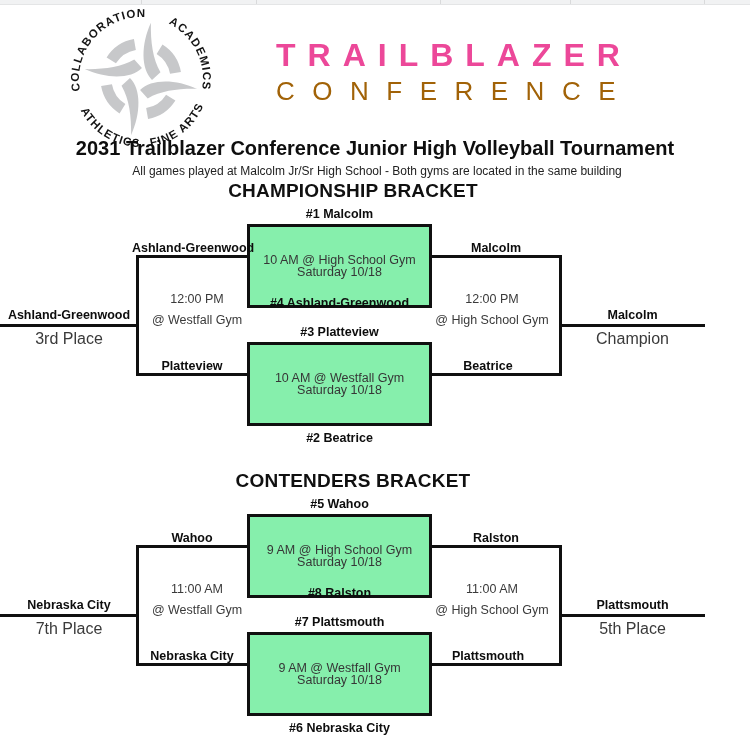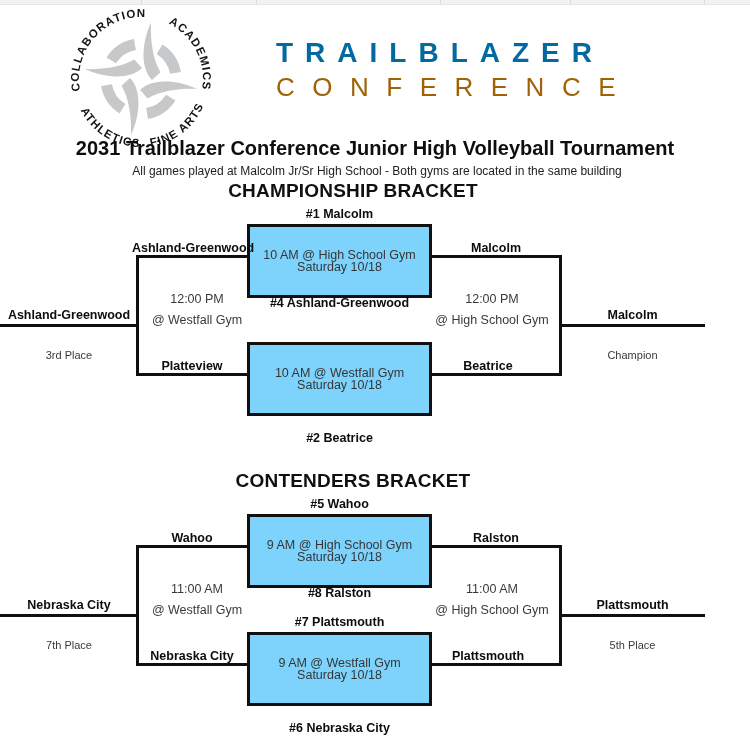--- a/index.html
+++ b/index.html
@@ -10,38 +10,38 @@
 
   
   .top-strip { position:absolute; left:0; top:0; width:750px; height:4px;
     background:#f1f2f3; border-bottom:1px solid #e4e5e6; }
   .top-strip .tick { position:absolute; top:0; width:1px; height:4px; background:#d9dadb; }
 
   
   .logo-svg { position:absolute; left:25px; top:5px; width:232px; height:142px; }
   .arc-text { font-size:11.5px; font-weight:bold; letter-spacing:1.1px; fill:#141414; }
   .brand { position:absolute; left:276px; top:39px; }
-  .brand-line1 { font-size:28px; font-weight:bold; letter-spacing:12px; color:#0369a1; line-height:1; white-space:nowrap; }
+  .brand-line1 { font-size:32px; font-weight:bold; letter-spacing:12px; color:#ec4899; line-height:1; white-space:nowrap; }
   .brand-line2 { font-size:26px; font-weight:normal; letter-spacing:17.5px; color:#a16207; line-height:1; margin-top:7px; white-space:nowrap; }
 
   .title { position:absolute; left:0; top:137px; width:750px; text-align:center;
     font-size:20px; font-weight:bold; color:#0e0e0e; }
   .subtitle { position:absolute; left:2px; top:164px; width:750px; text-align:center;
     font-size:12px; color:#222; }
 
   
   .bracket { position:absolute; left:0; width:750px; height:262px; }
   #bracket-championship { top:178px; }
   #bracket-contenders   { top:468px; }
 
   .bk-heading { position:absolute; left:0; top:2px; width:706px; margin:0; text-align:center;
     font-size:19px; font-weight:bold; letter-spacing:.2px; color:#101010; }
 
-  .gamebox { position:absolute; left:247px; width:185px; height:74px; box-sizing:border-box;
-    border:3px solid #101010; background:#7dd3fc; display:flex; flex-direction:column;
+  .gamebox { position:absolute; left:247px; width:185px; height:84px; box-sizing:border-box;
+    border:3px solid #101010; background:#86efac; display:flex; flex-direction:column;
     align-items:center; justify-content:center; }
   .box-top { top:46px; }  .box-bot { top:164px; }
   .ginfo { font-size:12.5px; color:#363636; line-height:1; white-space:nowrap; }
 
   .seed { position:absolute; left:247px; width:185px; text-align:center;
     font-size:12.5px; font-weight:bold; color:#0d0d0d; white-space:nowrap; }
   .seed-a { top:29px; } .seed-b { top:118px; } .seed-c { top:147px; } .seed-d { top:253px; }
 
   .feed { position:absolute; font-size:12.5px; font-weight:bold; color:#0d0d0d;
     text-align:center; white-space:nowrap; }
@@ -64,21 +64,21 @@
   .mid { position:absolute; width:140px; text-align:center; font-size:12.5px; color:#3a3a3a; }
   .mid div { line-height:18px; white-space:nowrap; }
   .mid .m2 { margin-top:3px; }
   .mid-left  { left:127px; top:112px; }
   .mid-right { left:422px; top:112px; }
 
   .result { position:absolute; text-align:center; }
   .result-left  { left:0;     top:128px; width:138px; }
   .result-right { left:560px; top:128px; width:145px; }
   .r-name  { font-size:12.5px; font-weight:bold; color:#0d0d0d; line-height:18px; white-space:nowrap; }
-  .r-label { font-size:11px; color:#3a3a3a; line-height:18px; margin-top:22px; white-space:nowrap; }
+  .r-label { font-size:16px; color:#3a3a3a; line-height:18px; margin-top:6px; white-space:nowrap; }
 </style>
 </head>
 <body>
 
 <div class="page">
 
   <div class="top-strip">
     <span class="tick" style="left:141px"></span>
     <span class="tick" style="left:256px"></span>
     <span class="tick" style="left:440px"></span>
@@ -122,20 +122,21 @@
   <section class="bracket" id="bracket-championship">
     <h2 class="bk-heading">CHAMPIONSHIP BRACKET</h2>
 
     <div class="seed seed-a">#1 Malcolm</div>
     <div class="gamebox box-top">
       <div class="ginfo">10 AM @ High School Gym</div>
       <div class="ginfo">Saturday 10/18</div>
     </div>
     <div class="seed seed-b">#4 Ashland-Greenwood</div>
 
+    <div class="seed seed-c">#3 Platteview</div>
     <div class="gamebox box-bot">
       <div class="ginfo">10 AM @ Westfall Gym</div>
       <div class="ginfo">Saturday 10/18</div>
     </div>
     <div class="seed seed-d">#2 Beatrice</div>
 
     <div class="feed feed-tl">Ashland-Greenwood</div>
     <div class="feed feed-tr">Malcolm</div>
     <div class="feed feed-bl">Platteview</div>
     <div class="feed feed-br">Beatrice</div>

